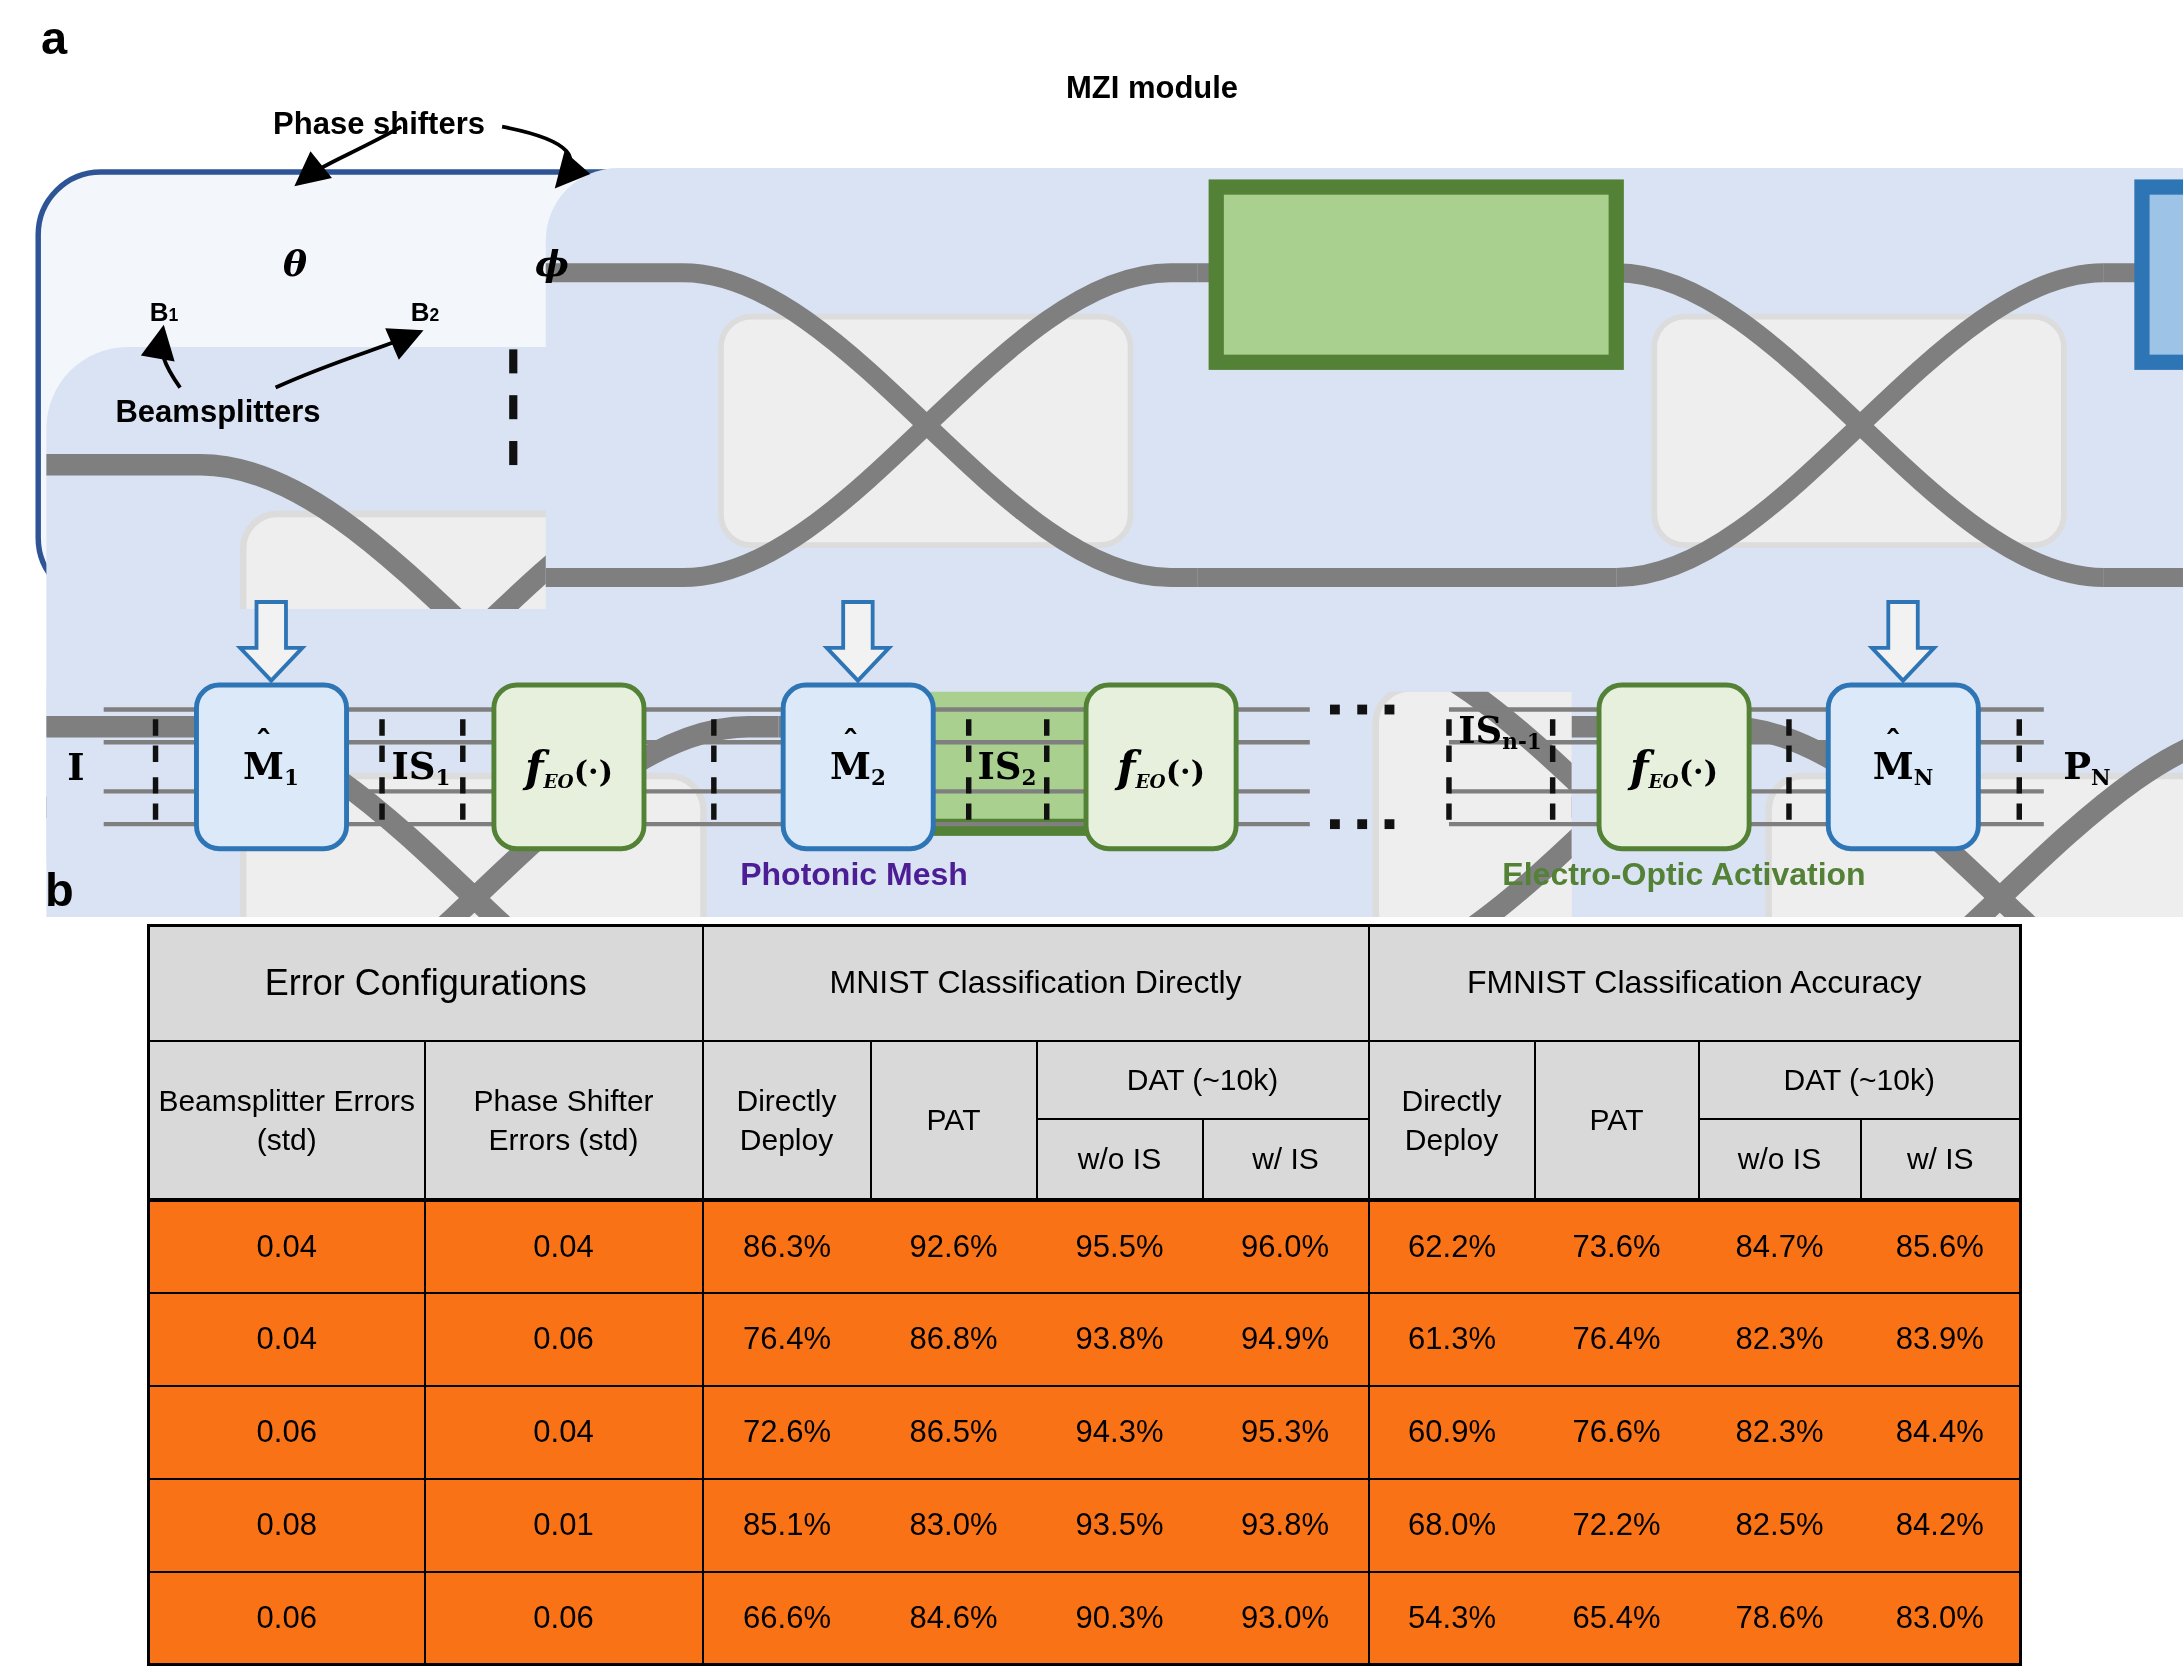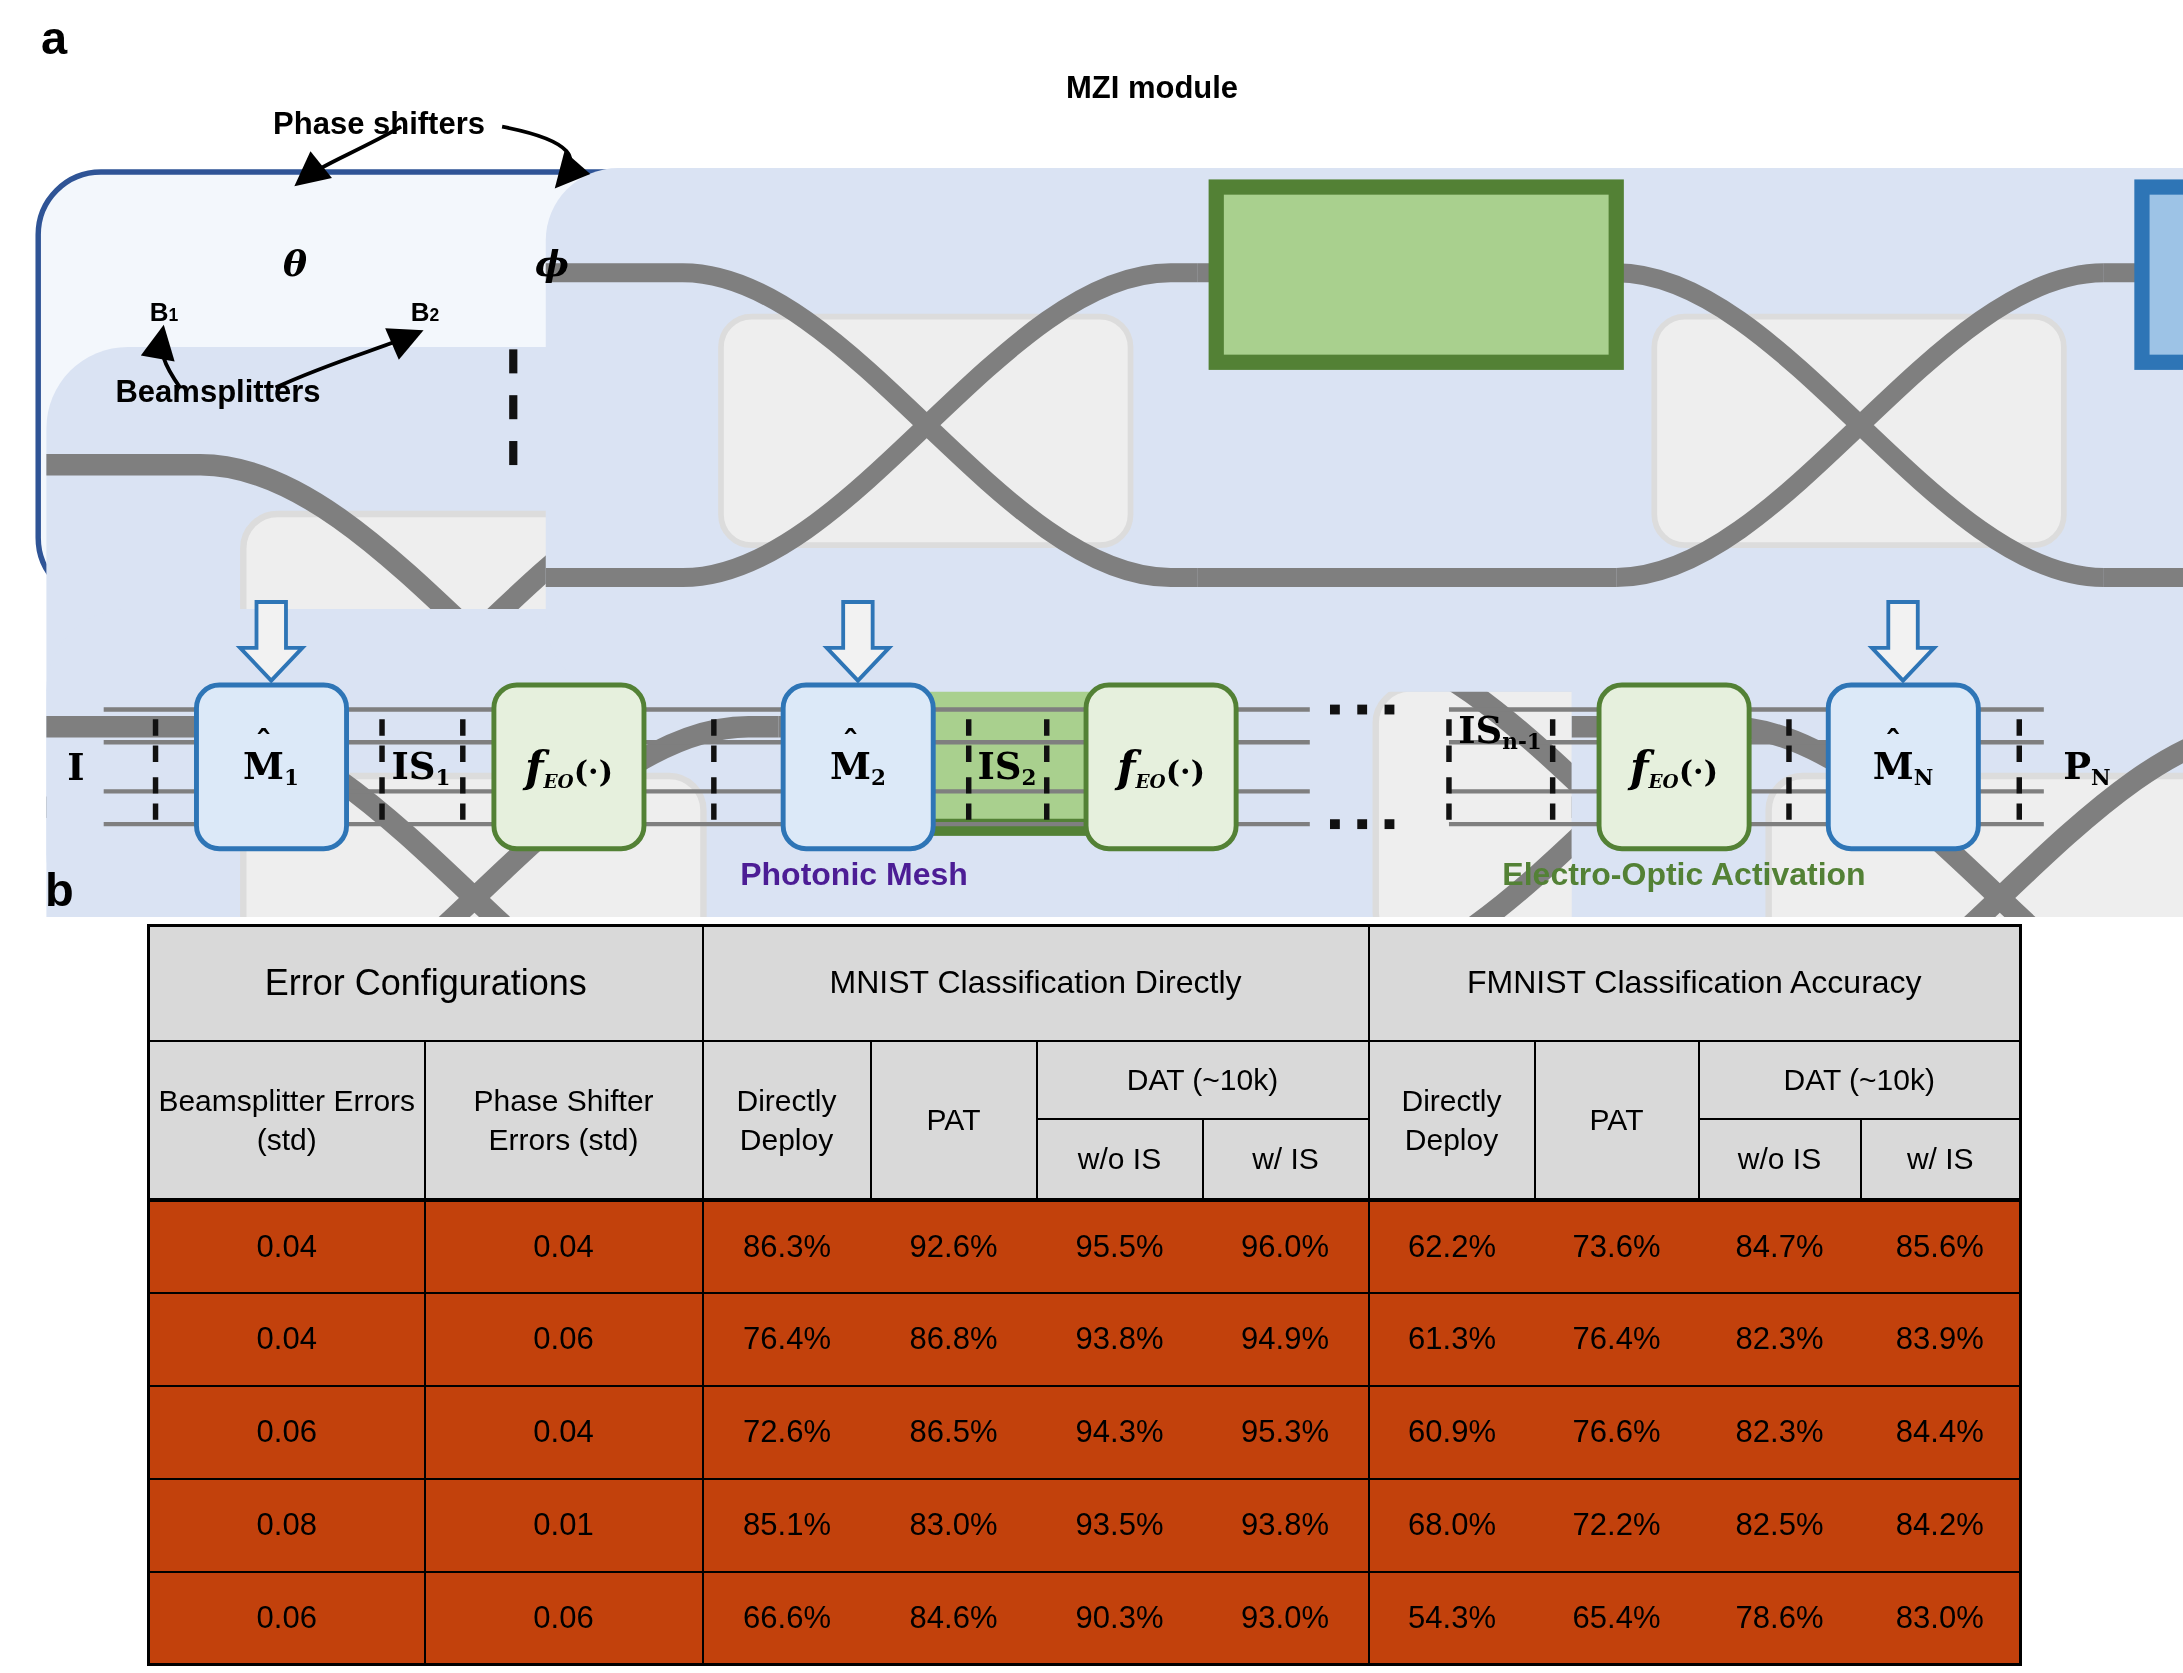--- a/index.html
+++ b/index.html
@@ -28,21 +28,21 @@
     position:absolute; left:147px; top:924px; width:1873px;
     border-collapse:collapse; table-layout:fixed;
     border:3.8px solid #000;
   }
   #tableB th {
     background:#d9d9d9; border:2.2px solid #000; font-weight:normal;
     font-size:30px; text-align:center; vertical-align:middle; line-height:1.3;
     padding:3.3px 5.5px; color:#000;
   }
   #tableB td {
-    background:#c2410c; border:none; border-top:2.2px solid #000;
+    background:#f97316; border:none; border-top:2.2px solid #000;
     font-size:31px; text-align:center; vertical-align:middle; color:#000;
   }
   #tableB tr.firstdata td { border-top:4.4px solid #000; }
   #tableB td.gl { border-left:2.2px solid #000; }
   #tableB tr.r1 { height:115px; }
   #tableB tr.r2 { height:78px; }
   #tableB tr.r3 { height:81px; }
   #tableB tr.data { height:93px; }
 </style>
 </head>
@@ -159,21 +159,21 @@
       <path d="M920,232 C1055,258 1063,292 1028,332" marker-end="url(#ah)"></path>
       <path d="M330,710 C298,665 292,640 297,612" marker-end="url(#ah)"></path>
       <path d="M505,710 C610,662 700,638 760,612" marker-end="url(#ah)"></path>
     </g>
   </svg>
 
   <div class="abs panel-letter" style="left:41px; top:9.8px;">a</div>
 
   <div class="abs anno ctr" style="left:379px; top:96px;margin-top:28px;">Phase shifters</div>
   <div class="abs anno ctr" style="left:1152px; top:88px;">MZI module</div>
-  <div class="abs anno ctr" style="left:218px; top:392px;">Beamsplitters</div>
+  <div class="abs anno ctr" style="left:218px; top:412px;">Beamsplitters</div>
 
   <div class="abs greek ctr" style="left:295px; top:263px;">θ</div>
   <div class="abs greek ctr" style="left:552px; top:263px;">ϕ</div>
 
   <div class="abs bslbl ctr" style="left:164px; top:312px;"><span>B</span><span class="sb">1</span></div>
   <div class="abs bslbl ctr" style="left:425px; top:312px;"><span>B</span><span class="sb">2</span></div>
 
   <div class="abs mathlbl ctr" style="left:76px; top:767px;">I</div>
 
   <div class="abs mathlbl ctr" style="left:271px; top:767px;">

